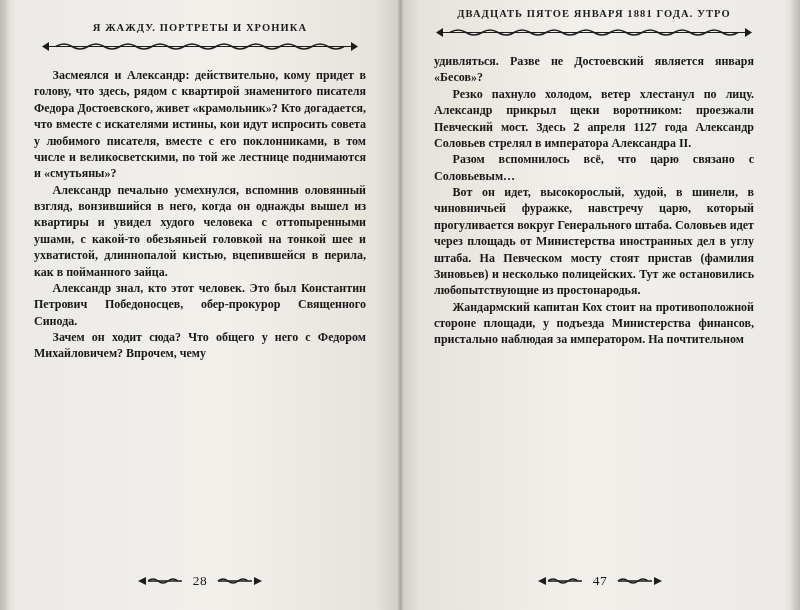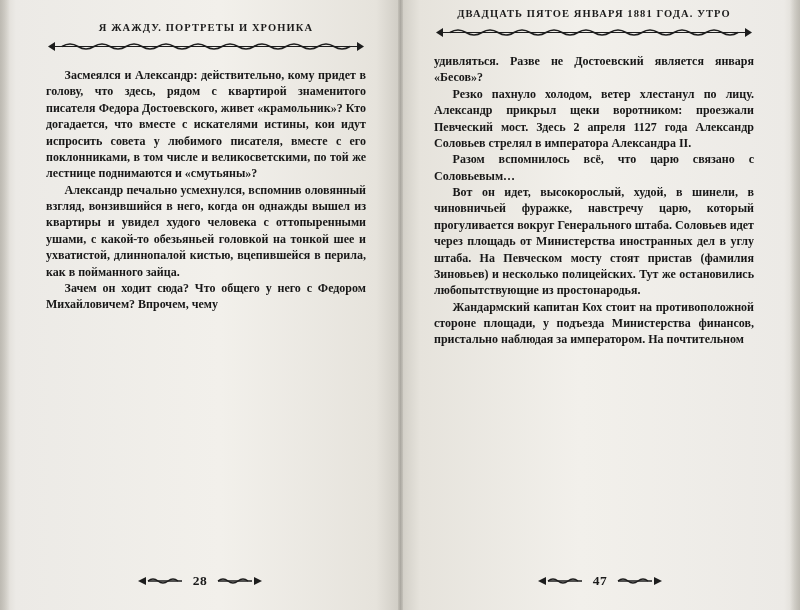--- a/index.html
+++ b/index.html
@@ -22,21 +22,21 @@
   }
   .page {
     position: relative;
     width: 400px;
     height: 610px;
     box-sizing: border-box;
     background: #eceae5;
   }
   .page-left {
     background: linear-gradient(to right, #d9d6cf 0%, #eceae6 4%, #f2f0eb 55%, #e6e3dc 94%, #cfccc4 100%);
-    padding: 18px 34px 0 46px;
+    padding: 18px 34px 0 34px;
   }
   .page-right {
     background: linear-gradient(to right, #cfccc4 0%, #e6e3dc 5%, #f2f0eb 45%, #eceae6 96%, #d9d6cf 100%);
     padding: 4px 46px 0 34px;
   }
   .gutter {
     position: absolute;
     left: 398px;
     top: 0;
     width: 5px;
@@ -81,21 +81,21 @@
     bottom: 20px;
     left: 0;
     width: 400px;
     display: flex;
     align-items: center;
     justify-content: center;
     gap: 9px;
   }
   .folio-num {
     font-size: 13.5px;
-    font-weight: 700;
+    font-weight: 400;
     color: #1a1a1a;
     letter-spacing: 0.5px;
   }
   .folio-orn {
     display: block;
   }
   .page-edge-l {
     position: absolute;
     left: 0; top: 0; width: 10px; height: 610px;
     background: linear-gradient(to right, #bdbab2, rgba(189,186,178,0));
@@ -127,20 +127,21 @@
         </g>
         <g fill="none" stroke="#1d1d1d" stroke-width="1.6">
           <path d="M14 6.5 q8 -5 16 0 q8 5 16 0 q8 -5 16 0 q8 5 16 0 q8 -5 16 0 q8 5 16 0 q8 -5 16 0 q8 5 16 0 q8 -5 16 0 q8 5 16 0 q8 -5 16 0 q8 5 16 0 q8 -5 16 0 q8 5 16 0 q8 -5 16 0 q8 5 16 0 q8 -5 16 0 q8 5 16 0"></path>
         </g>
       </svg>
     </div>
 
     <div class="body-text">
       <p>Засмеялся и Александр: действительно, кому придет в голову, что здесь, рядом с квартирой знаменитого писателя Федора Достоевского, живет «крамольник»? Кто догадается, что вместе с искателями истины, кои идут испросить совета у любимого писателя, вместе с его поклонниками, в том числе и великосветскими, по той же лестнице поднимаются и «смутьяны»?</p>
       <p>Александр печально усмехнулся, вспомнив оловянный взгляд, вонзившийся в него, когда он однажды вышел из квартиры и увидел худого человека с оттопыренными ушами, с какой-то обезьяньей головкой на тонкой шее и ухватистой, длиннопалой кистью, вцепившейся в перила, как в пойманного зайца.</p>
+      <p>Александр знал, кто этот человек. Это был Константин Петрович Победоносцев, обер-прокурор Священного Синода.</p>
       <p>Зачем он ходит сюда? Что общего у него с Федором Михайловичем? Впрочем, чему</p>
     </div>
 
     <div class="folio">
       <span class="folio-orn">
         <svg width="46" height="10" viewBox="0 0 46 10">
           <g fill="#1d1d1d">
             <path d="M0 5 l8 -4 l0 8 z"></path>
           </g>
           <g fill="none" stroke="#1d1d1d" stroke-width="1.4">

